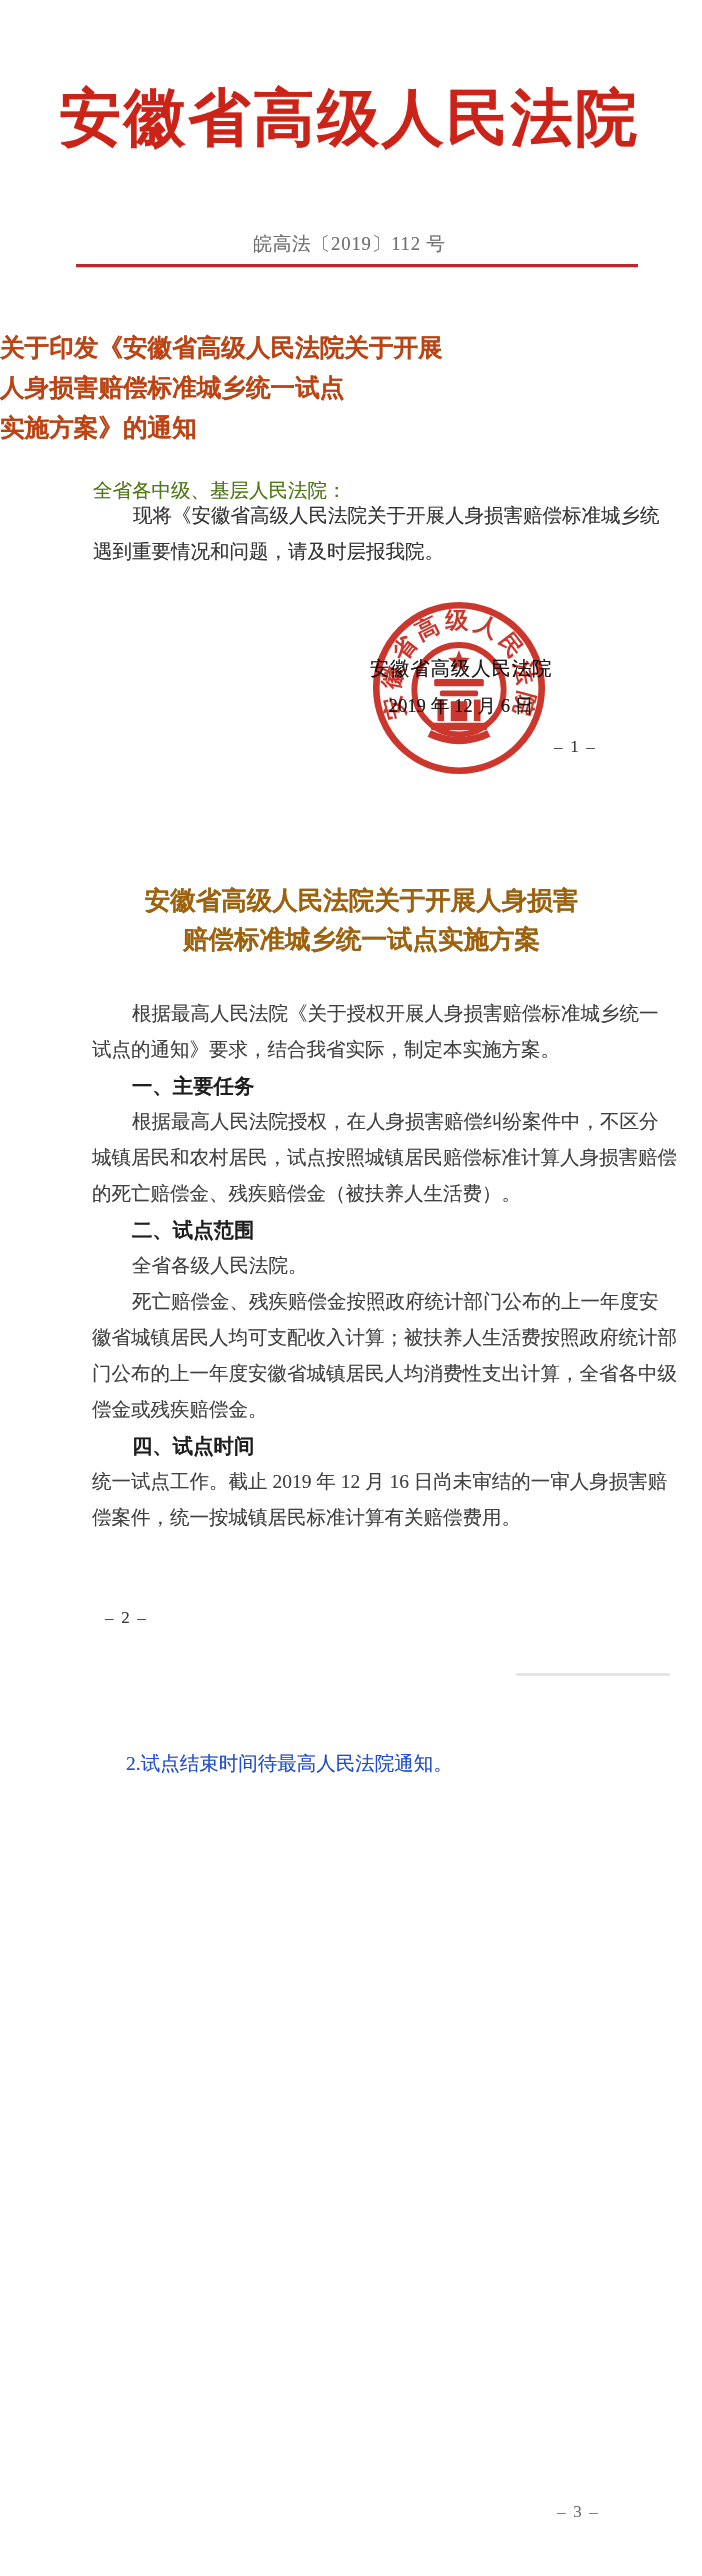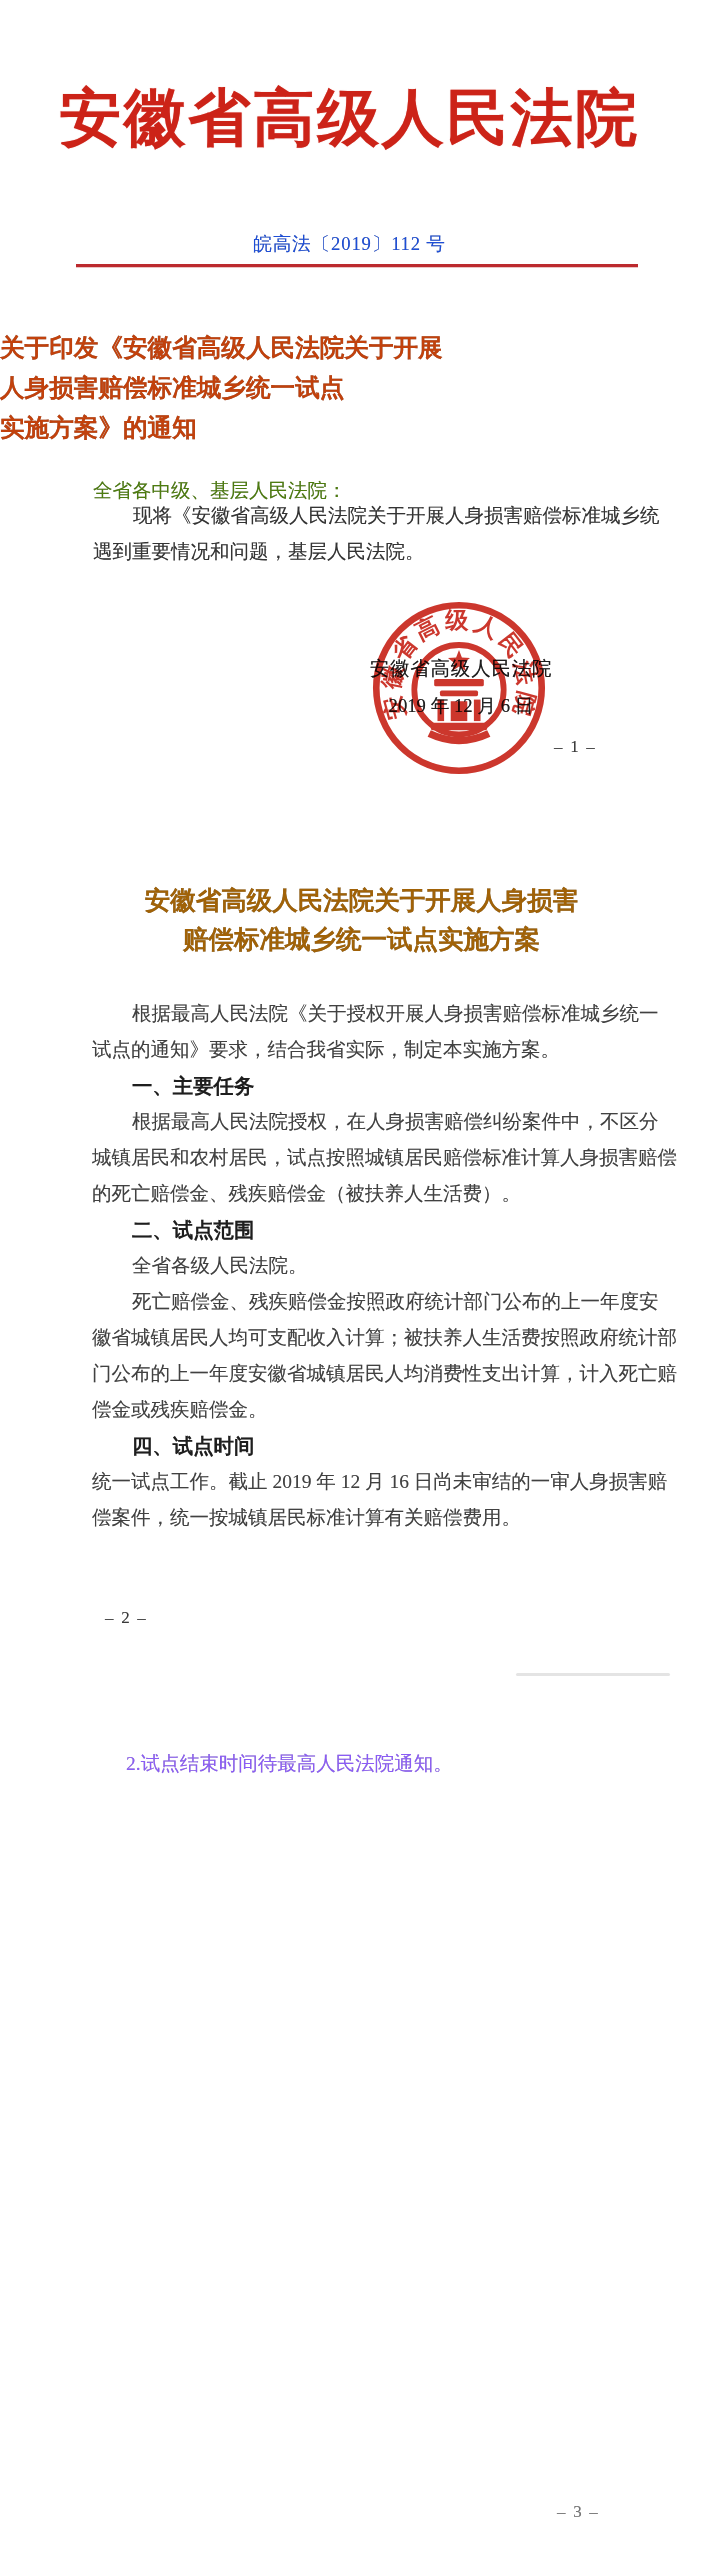--- a/index.html
+++ b/index.html
@@ -18,21 +18,21 @@
     position: absolute; top: 76px; left: 0; width: 100%;
     text-align: center;
     font-size: 62px; font-weight: 700; letter-spacing: 2.5px;
     color: #cc2318;
     text-shadow: 0 0 0.8px rgba(204,35,24,.55);
     white-space: nowrap;
   }
   .doc-number {
     position: absolute; top: 231px; left: 0; width: 100%;
     text-align: center;
-    font-size: 18.7px; color: #1d4ed8; letter-spacing: 0.8px;
+    font-size: 18.7px; color: #737373; letter-spacing: 0.8px;
     text-shadow: 0 0 0.5px rgba(0,0,0,.35);
   }
   .red-rule {
     position: absolute; top: 264px; left: 76px;
     width: 562px; height: 3.4px; background: #bc2a2e;
     box-shadow: 0 0.8px 0 rgba(188,42,46,.35);
   }
 
   
   .notice-title {
@@ -106,21 +106,21 @@
   }
 
   .page-artifact {
     position: absolute; top: 1673px; left: 516px;
     width: 154px; height: 2.5px; background: #e4e4e4; border-radius: 1.7px;
   }
 
   
   .p3-line {
     position: absolute; top: 1750px; left: 126px;
-    font-size: 19.5px; color: #8b5cf6;
+    font-size: 19.5px; color: #1d4ed8;
     text-shadow: 0 0 0.5px rgba(0,0,0,.3);
     white-space: nowrap;
   }
 </style>
 </head>
 <body>
 
 <div class="doc">
 
   <div class="org-header">安徽省高级人民法院</div>
@@ -132,21 +132,21 @@
   <div class="t-line">关于印发《安徽省高级人民法院关于开展</div>
       <div class="t-line">人身损害赔偿标准城乡统一试点</div>
       <div class="t-line">实施方案》的通知</div>
     </div>
 
   <p class="salutation">全省各中级、基层人民法院：</p>
 
   <div class="body1">
 
   <div class="line indent">现将《安徽省高级人民法院关于开展人身损害赔偿标准城乡统</div>
-      <div class="line">遇到重要情况和问题，基层人民法院。</div>
+      <div class="line">遇到重要情况和问题，请及时层报我院。</div>
     </div>
 
   <div class="signer">安徽省高级人民法院</div>
   <div class="sign-date">2019 年 12 月 6 日</div>
 
   <div class="seal-wrap">
     <svg viewBox="0 0 220 220" width="182" height="182">
       <circle cx="110" cy="110" r="100" fill="none" stroke="#c8271d" stroke-width="8"></circle>
       <path id="sealArc" d="M 47.65,146 A 72,72 0 1 1 172.35,146" fill="none"></path>
       <text fill="#c8271d" font-size="28" font-weight="bold" letter-spacing="5" font-family="Liberation Serif, DejaVu Serif, serif">
@@ -179,21 +179,21 @@
   <div class="line body indent">根据最高人民法院《关于授权开展人身损害赔偿标准城乡统一</div>
       <div class="line body">试点的通知》要求，结合我省实际，制定本实施方案。</div>
       <div class="line heading indent">一、主要任务</div>
       <div class="line body indent">根据最高人民法院授权，在人身损害赔偿纠纷案件中，不区分</div>
       <div class="line body">城镇居民和农村居民，试点按照城镇居民赔偿标准计算人身损害赔偿</div>
       <div class="line body">的死亡赔偿金、残疾赔偿金（被扶养人生活费）。</div>
       <div class="line heading indent">二、试点范围</div>
       <div class="line body indent">全省各级人民法院。</div>
       <div class="line body indent">死亡赔偿金、残疾赔偿金按照政府统计部门公布的上一年度安</div>
       <div class="line body">徽省城镇居民人均可支配收入计算；被扶养人生活费按照政府统计部</div>
-      <div class="line body">门公布的上一年度安徽省城镇居民人均消费性支出计算，计入死亡赔</div>
+      <div class="line body">门公布的上一年度安徽省城镇居民人均消费性支出计算，全省各中级</div>
       <div class="line body">偿金或残疾赔偿金。</div>
       <div class="line heading indent">四、试点时间</div>
       <div class="line body">统一试点工作。截止 2019 年 12 月 16 日尚未审结的一审人身损害赔</div>
       <div class="line body">偿案件，统一按城镇居民标准计算有关赔偿费用。</div>
     </div>
 
   <div class="pagenum pn2">– 2 –</div>
   <div class="page-artifact"></div>
 
   <div class="p3-line">2.试点结束时间待最高人民法院通知。</div>

